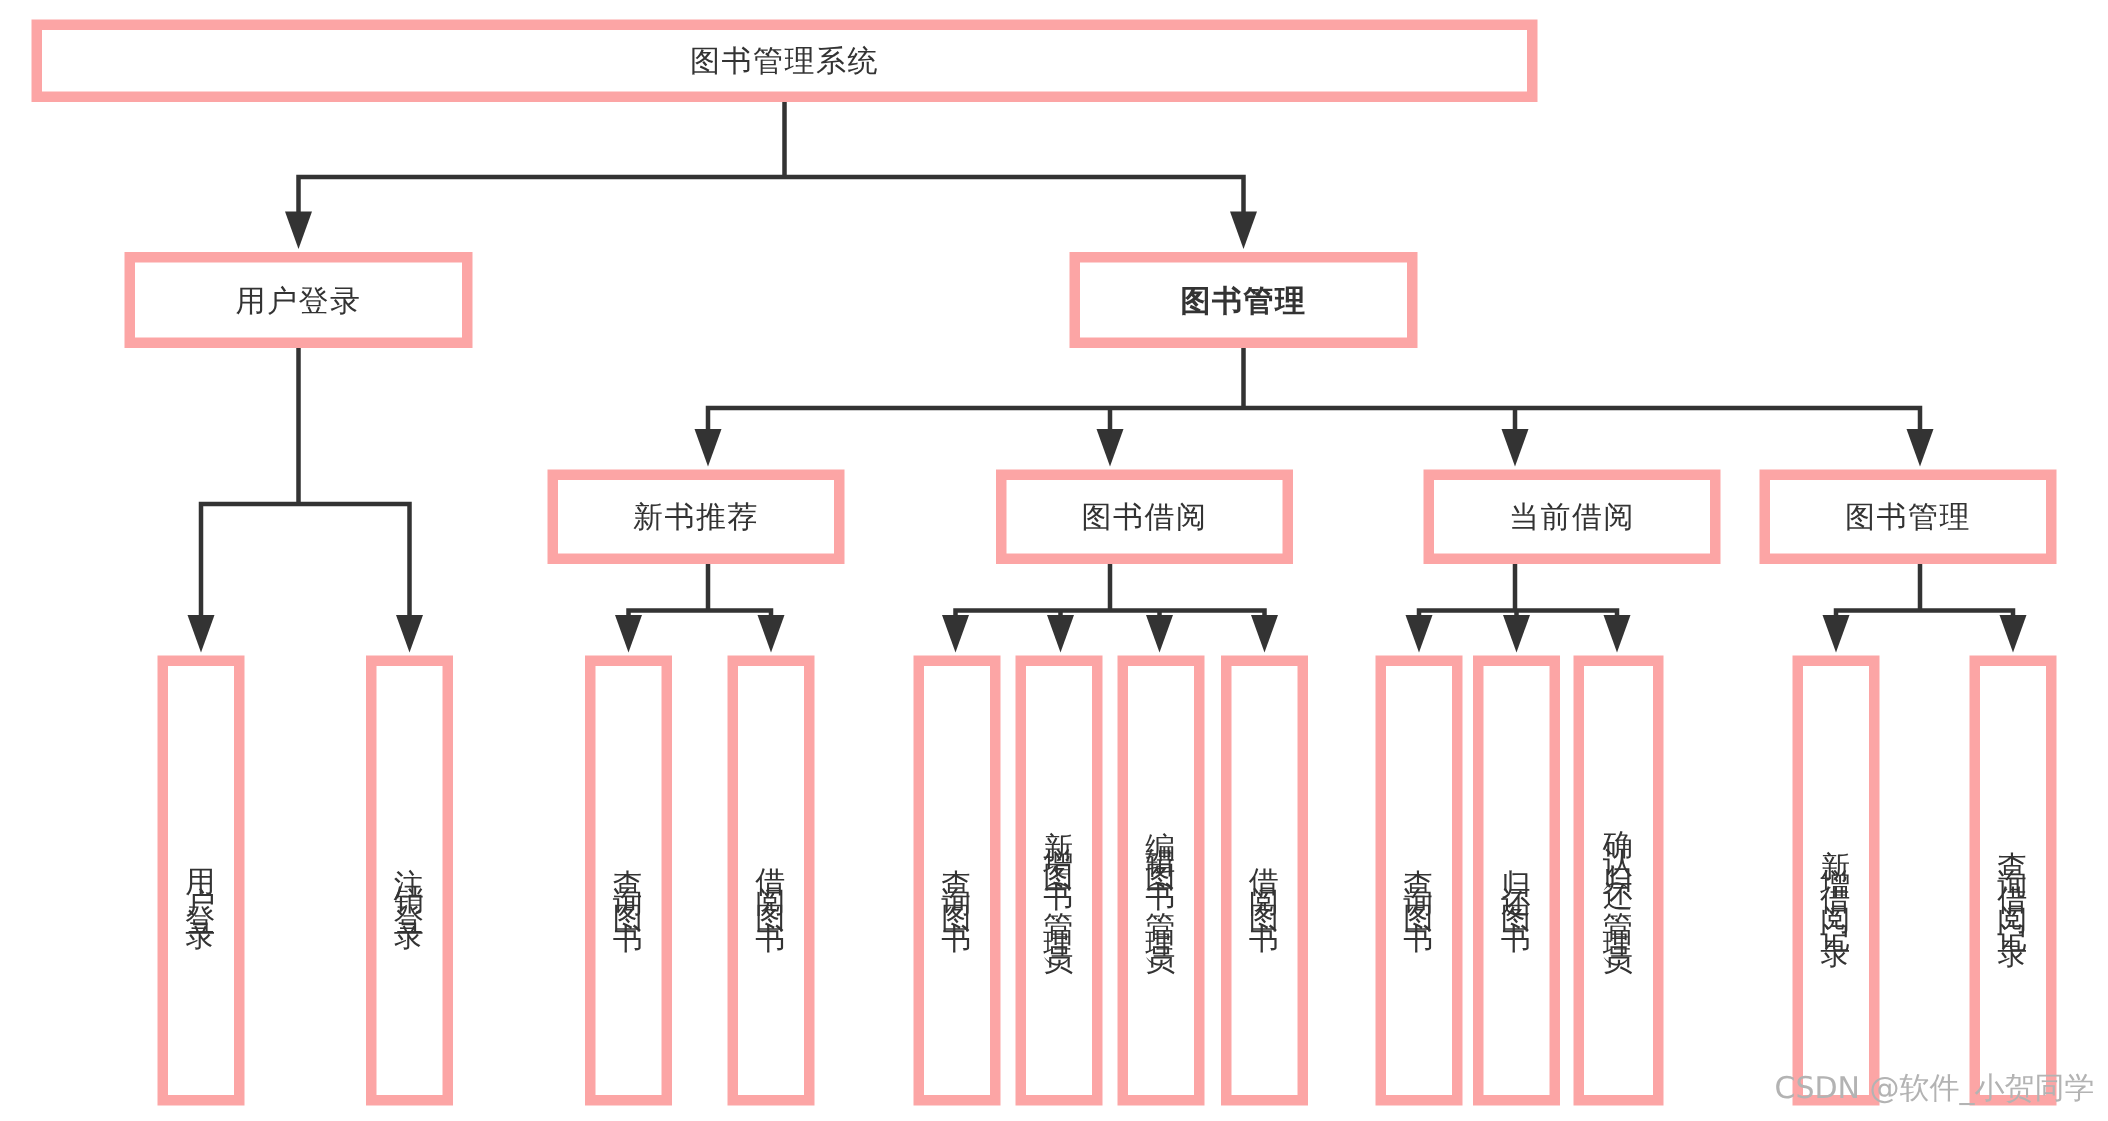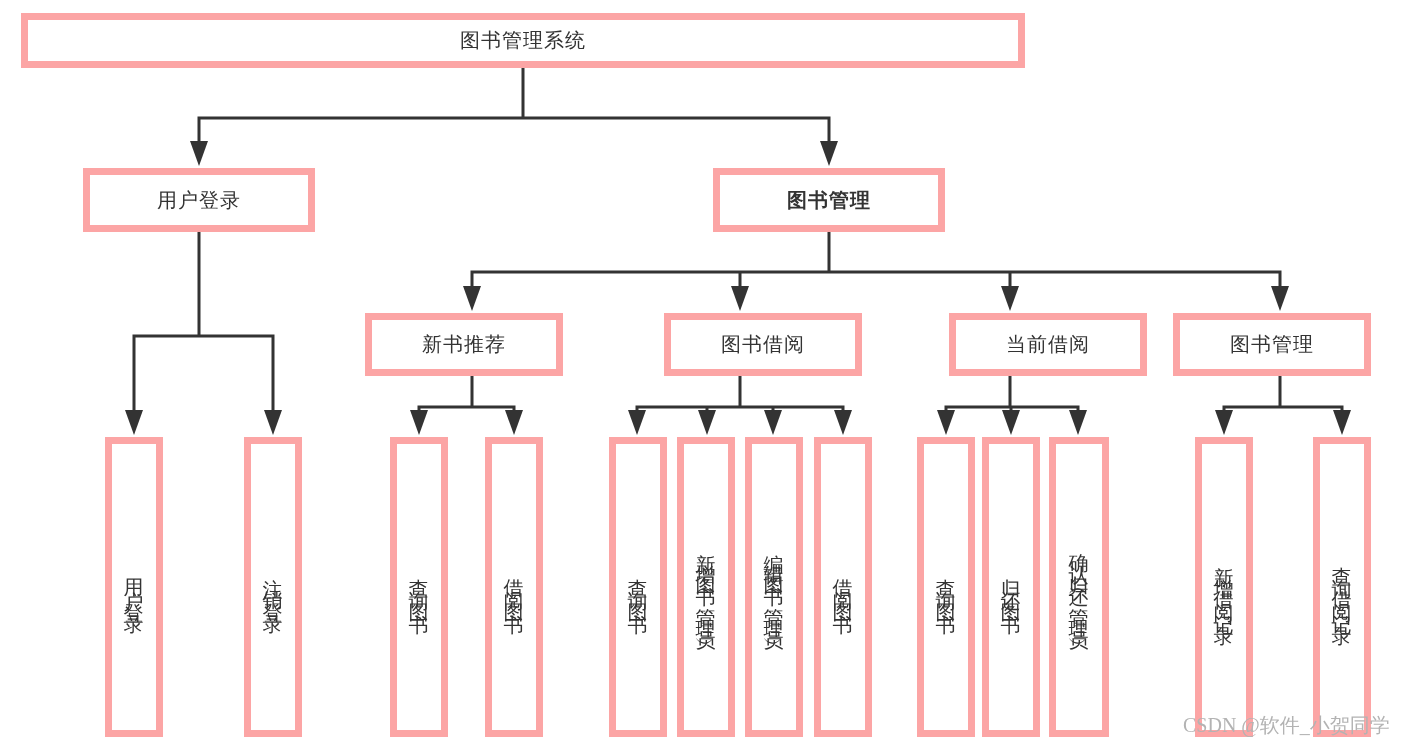--- a/index.html
+++ b/index.html
@@ -65,21 +65,20 @@
   .lf-cb3 { left: 1049px; width: 60px; }
   .lf-br1 { left: 1195px; }
   .lf-br2 { left: 1313px; }
   .watermark {
     position: absolute;
     left: 1183px;
     top: 712px;
     font-size: 20px;
     color: #b3b3b3;
     white-space: nowrap;
-    font-family: Liberation Serif, serif;
   }
 </style>
 </head>
 <body>
 
 <div class="stage">
 
   <svg class="connectors" viewBox="0 0 1405 747" xmlns="http://www.w3.org/2000/svg">
     <g stroke="#333333" stroke-width="3" fill="none" stroke-linecap="square">
 

